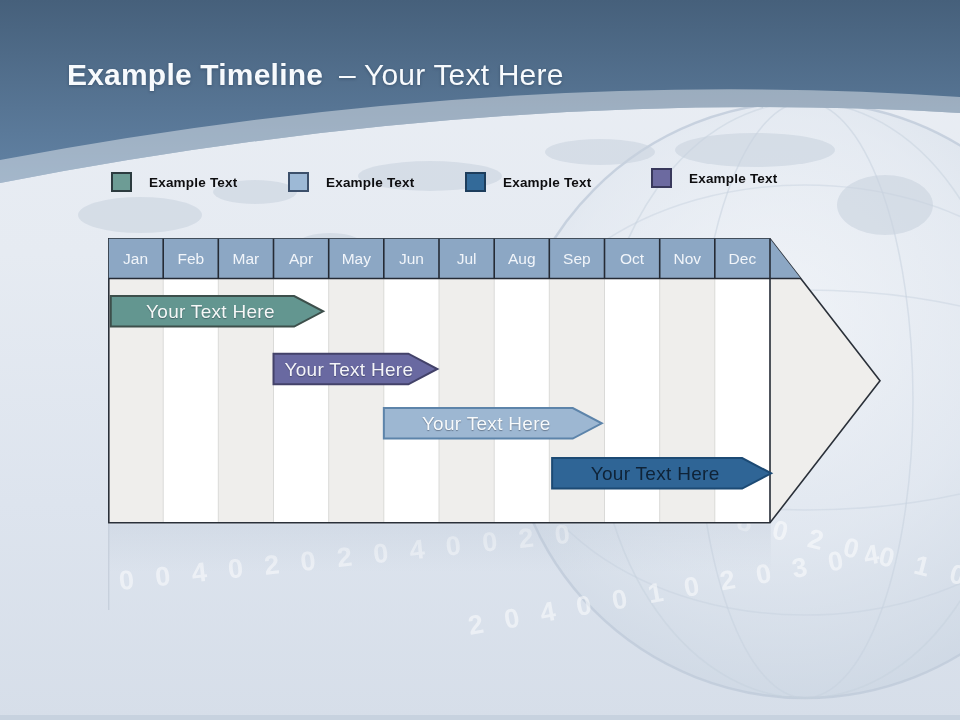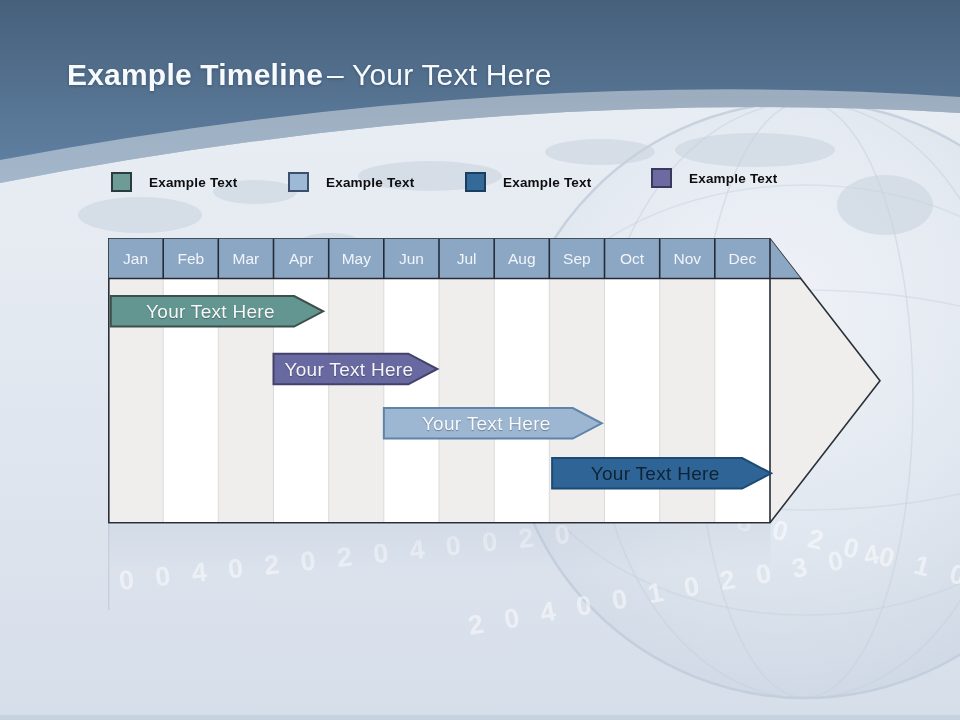--- a/index.html
+++ b/index.html
@@ -12,21 +12,21 @@
   svg{position:absolute;left:0;top:0;}
   .banner-svg{width:960px;height:230px;}
   .decor-svg,.chart-svg{width:960px;height:720px;}
   .page-title{
     position:absolute;left:67px;top:58px;width:860px;
     color:#f7fafd;font-size:30px;letter-spacing:.2px;
     text-shadow:0 1px 3px rgba(20,35,55,.35);
     white-space:nowrap;
   }
   .page-title .t-bold{font-weight:700;}
-  .page-title .t-rest{font-weight:400;margin-left:4px;}
+  .page-title .t-rest{font-weight:400;margin-left:16px;}
   .legend{position:absolute;left:0;top:0;width:960px;height:0;}
   .legend-item{position:absolute;display:flex;align-items:center;height:22px;justify-content:center;}
   .legend-item .swatch-svg{position:static;width:23px;height:22px;flex:0 0 auto;}
   .legend-label{margin-left:16px;font-size:13.5px;font-weight:700;color:#0e0e10;letter-spacing:.2px;}
   .month-label{font-size:15.5px;fill:#f1f5fa;text-anchor:middle;}
   .bar-label{font-size:19px;text-anchor:middle;letter-spacing:.3px;}
   .bar-shadow{text-shadow:0 1px 1px rgba(30,40,55,.45);}
   .digit-text{font-size:27px;font-weight:700;letter-spacing:7px;fill:#ffffff;opacity:.5;}
 </style>
 </head>

